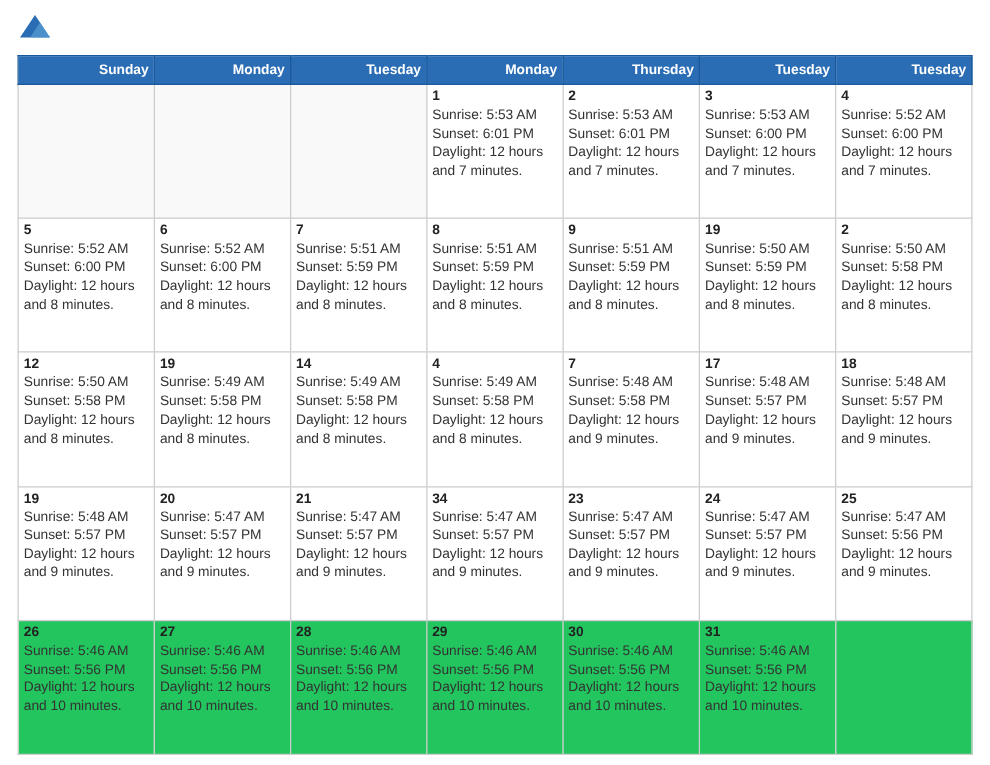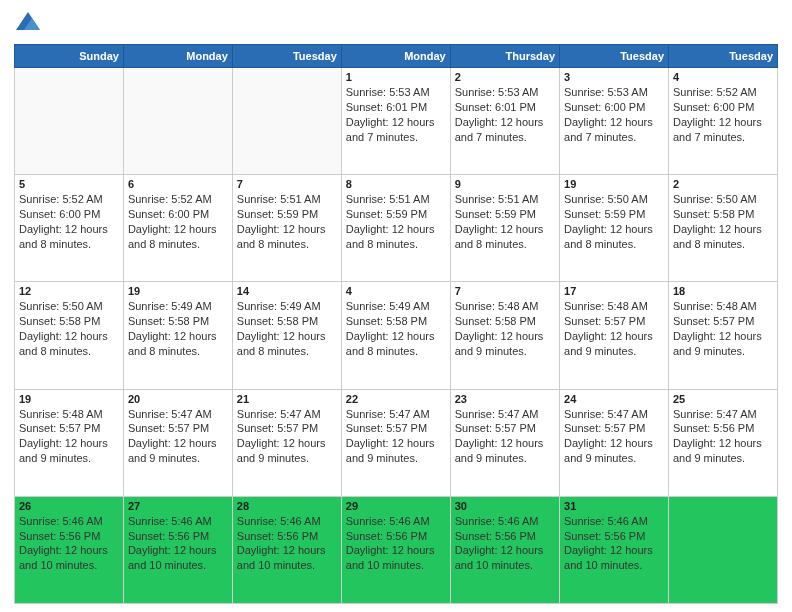--- a/index.html
+++ b/index.html
@@ -295,21 +295,21 @@
 and 9 minutes.</div>
             </td>
             <td>
               <span class="day-num">21</span>
               <div class="day-info" style="white-space: pre-line;">Sunrise: 5:47 AM
 Sunset: 5:57 PM
 Daylight: 12 hours
 and 9 minutes.</div>
             </td>
             <td>
-              <span class="day-num">22</span>
+              <span class="day-num">34</span>
               <div class="day-info" style="white-space: pre-line;">Sunrise: 5:47 AM
 Sunset: 5:57 PM
 Daylight: 12 hours
 and 9 minutes.</div>
             </td>
             <td>
               <span class="day-num">23</span>
               <div class="day-info" style="white-space: pre-line;">Sunrise: 5:47 AM
 Sunset: 5:57 PM
 Daylight: 12 hours

